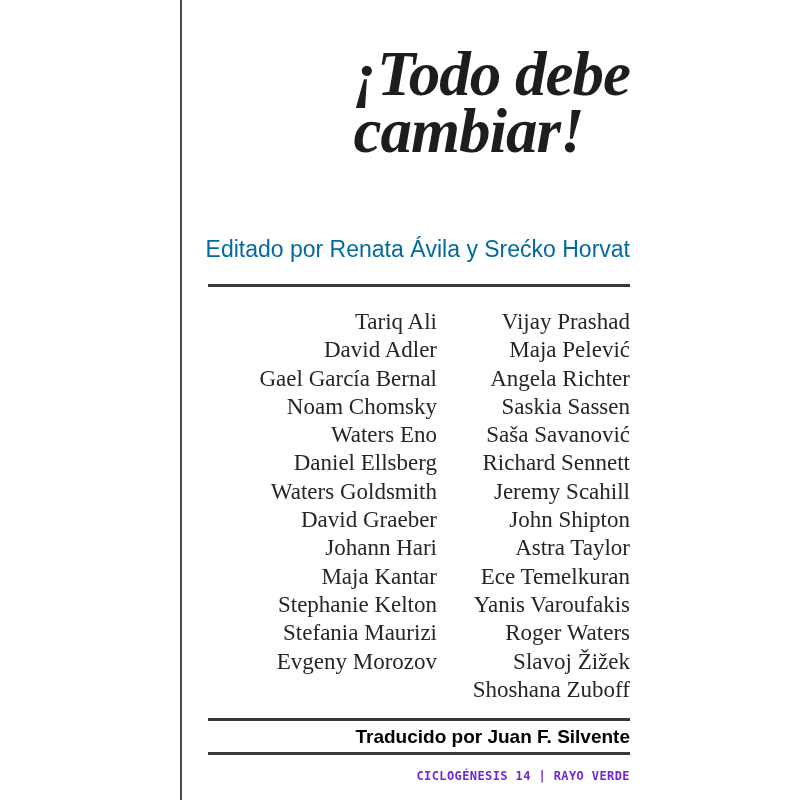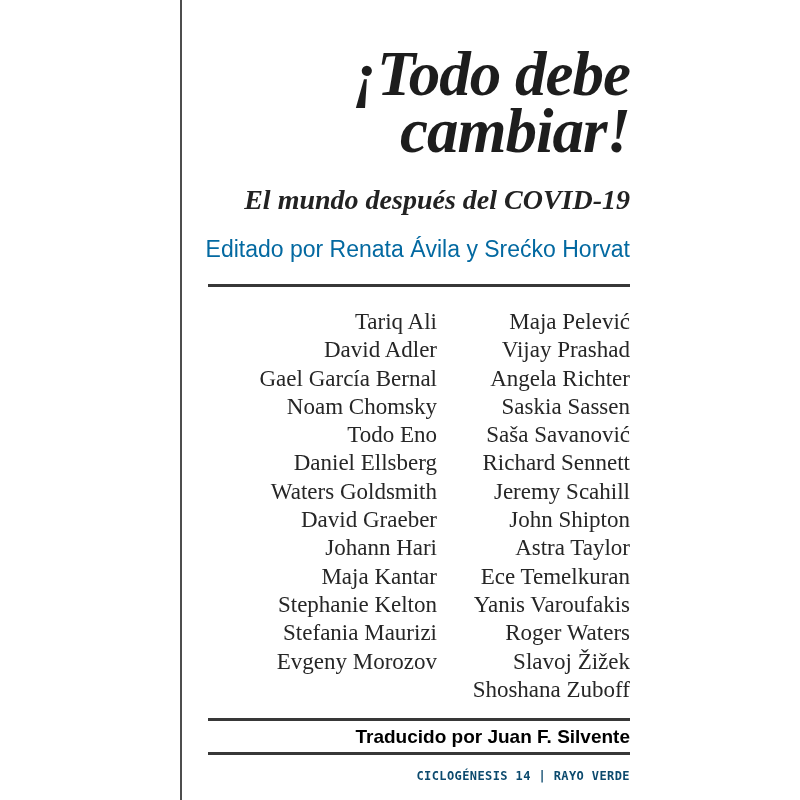--- a/index.html
+++ b/index.html
@@ -21,21 +21,21 @@
     top: 0;
     bottom: 0;
     width: 2px;
     background: #4e4e4e;
   }
   .title {
     position: absolute;
     right: 170px;
     top: 46px;
     margin: 0;
-    text-align: right;
+    text-align: left;
     font-family: "Liberation Serif", serif;
     font-style: italic;
     font-weight: bold;
     font-size: 63px;
     line-height: 57px;
     color: #1d1d1d;
     letter-spacing: -1px;
     white-space: nowrap;
   }
   .subtitle {
@@ -97,61 +97,60 @@
   }
   .imprint {
     position: absolute;
     right: 170px;
     top: 769px;
     text-align: left;
     font-family: "DejaVu Sans Mono", "Liberation Mono", monospace;
     font-weight: bold;
     font-size: 12px;
     letter-spacing: 0.4px;
-    color: #0c4a6e;
+    color: #6d28d9;
     white-space: nowrap;
   }
 </style>
 </head>
 <body>
 
 <div class="page">
 
   <div class="spine-line"></div>
 
   <h1 class="title">
     <div>¡Todo debe</div>
     <div>cambiar!</div>
   </h1>
 
-  <h2 class="subtitle">El mundo después del COVID-19</h2>
 
   <div class="editors">Editado por Renata Ávila y Srećko Horvat</div>
 
   <div class="hrule rule-top"></div>
 
   <div class="names-col left">
     <div>Tariq Ali</div>
     <div>David Adler</div>
     <div>Gael García Bernal</div>
     <div>Noam Chomsky</div>
-    <div>Todo Eno</div>
+    <div>Waters Eno</div>
     <div>Daniel Ellsberg</div>
     <div>Waters Goldsmith</div>
     <div>David Graeber</div>
     <div>Johann Hari</div>
     <div>Maja Kantar</div>
     <div>Stephanie Kelton</div>
     <div>Stefania Maurizi</div>
     <div>Evgeny Morozov</div>
   </div>
 
   <div class="names-col right">
+    <div>Vijay Prashad</div>
     <div>Maja Pelević</div>
-    <div>Vijay Prashad</div>
     <div>Angela Richter</div>
     <div>Saskia Sassen</div>
     <div>Saša Savanović</div>
     <div>Richard Sennett</div>
     <div>Jeremy Scahill</div>
     <div>John Shipton</div>
     <div>Astra Taylor</div>
     <div>Ece Temelkuran</div>
     <div>Yanis Varoufakis</div>
     <div>Roger Waters</div>

